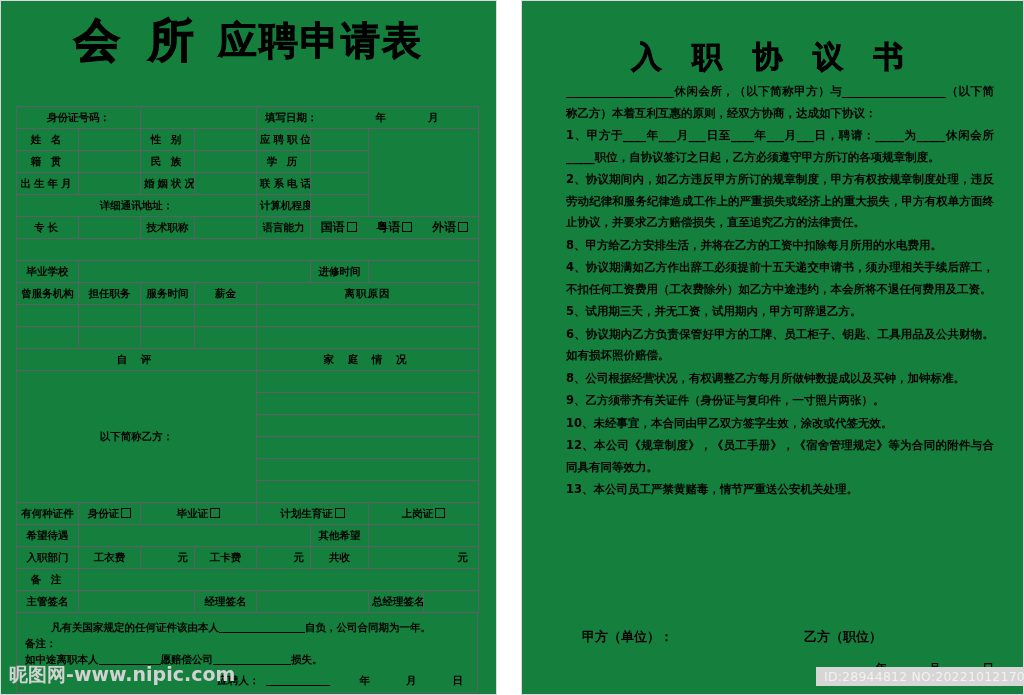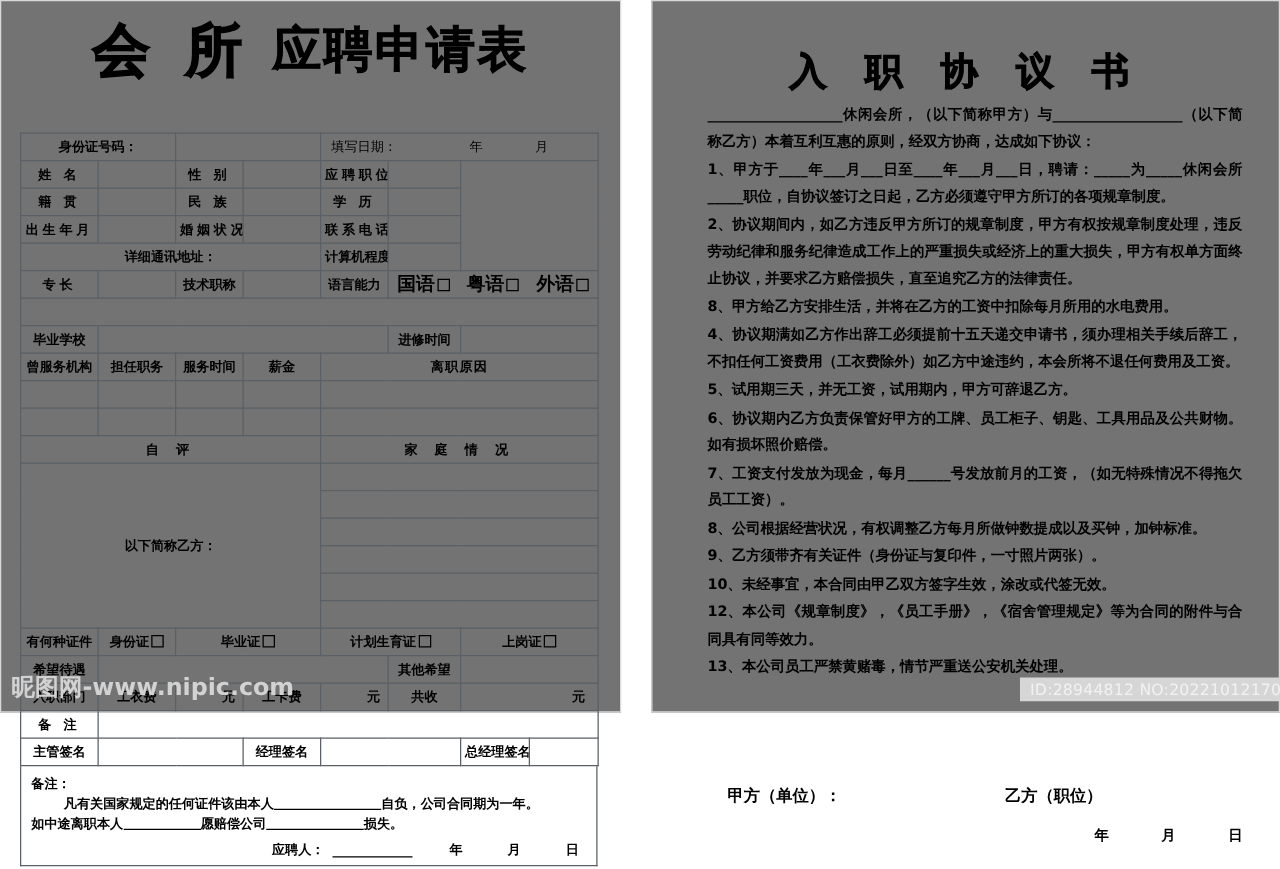--- a/index.html
+++ b/index.html
@@ -3,22 +3,22 @@
 <meta charset="utf-8">
 <style>
   html,body{margin:0;padding:0;}
   body{
     width:1024px;height:695px;
     background:#ffffff;
     font-family:"DejaVu Sans","Liberation Sans",sans-serif;
     overflow:hidden;
   }
   .sheet{
-    position:absolute;top:0;height:570px;
-    background:#737373;
+    position:absolute;top:0;height:695px;
+    background:#15803d;
     box-sizing:border-box;
   }
   #page-left{left:0;width:497px;border:1px solid #d9d9d9;}
   #page-gap{position:absolute;left:497px;top:0;width:24px;height:695px;background:#ffffff;}
   #page-right{left:521px;width:503px;border:1px solid #d9d9d9;padding-left:13px;}
 
   
   .title-row{
     position:absolute;left:0;right:0;top:16px;
     display:flex;align-items:flex-end;justify-content:center;
@@ -54,22 +54,22 @@
     vertical-align:middle;
     white-space:nowrap;
     overflow:hidden;
   }
   td.lbl{letter-spacing:3px;}
   td.lblL{text-align:left;padding-left:6px;letter-spacing:0px;}
   td.blank{}
   td.wide-lbl{letter-spacing:5px;font-size:11px;}
   td.photo{}
   .chk{display:inline-block;width:8px;height:8px;border:1px solid #000;vertical-align:-1px;margin-left:2px;}
-  .lang-cell{display:flex;justify-content:space-around;align-items:center;font-size:15px;font-weight:700;}
-  .dt-cell{display:flex;align-items:center;height:100%;font-size:10.5px;font-weight:400;}
+  .lang-cell{display:flex;justify-content:space-around;align-items:center;font-size:12px;font-weight:700;}
+  .dt-cell{display:flex;align-items:center;height:100%;font-size:10.5px;font-weight:700;}
   .dt-cell .dl{margin-left:8px;}
   .dt-cell .dy{margin-left:58px;}
   .dt-cell .dm{margin-left:42px;}
   td.tall{height:100px;vertical-align:top;text-align:left;padding-top:5px;padding-left:8px;}
   td.notes{height:34px;text-align:left;vertical-align:middle;}
 
   .footnote{
     position:absolute;left:15px;width:462px;
     box-sizing:border-box;
     border:1px solid #5a6066;border-top:none;
@@ -308,24 +308,24 @@
       <td class="blank" colspan="2"></td>
       <td class="lbl" style="letter-spacing:0px">经理签名</td>
       <td class="blank" colspan="2"></td>
       <td class="lbl" style="letter-spacing:0px">总经理签名</td>
       <td class="blank"></td>
     </tr>
   </tbody>
     </table>
 
   <div class="footnote" id="fn" style="top: 612px;">
-    <div class="fn-line">备注：</div>
     <div class="fn-line fn-indent">
       <span>凡有关国家规定的任何证件该由本人</span><span class="ul" style="width:86px"></span><span>自负，公司合同期为一年。</span>
     </div>
+    <div class="fn-line">备注：</div>
     <div class="fn-line">
       <span>如中途离职本人</span><span class="ul" style="width:62px"></span><span>愿赔偿公司</span><span class="ul" style="width:78px"></span><span>损失。</span>
     </div>
     <div class="sign-line">
       <span>应聘人：</span>
         <span class="ul sp1" style="width:64px"></span>
       <span class="sy">年</span>
       <span class="sm">月</span>
       <span class="sd">日</span>
     </div>
@@ -343,21 +343,20 @@
   <div class="r-body">
     <p class="intro">
       <span class="fill" style="width:108px"></span><span>休闲会所，（以下简称甲方）与</span><span class="fill" style="width:104px"></span><span>（以下简称乙方）本着互利互惠的原则，经双方协商，达成如下协议：</span>
     </p>
     <p>1、甲方于____年___月___日至____年___月___日，聘请：_____为_____休闲会所_____职位，自协议签订之日起，乙方必须遵守甲方所订的各项规章制度。</p>
     <p>2、协议期间内，如乙方违反甲方所订的规章制度，甲方有权按规章制度处理，违反劳动纪律和服务纪律造成工作上的严重损失或经济上的重大损失，甲方有权单方面终止协议，并要求乙方赔偿损失，直至追究乙方的法律责任。</p>
     <p>8、甲方给乙方安排生活，并将在乙方的工资中扣除每月所用的水电费用。</p>
     <p>4、协议期满如乙方作出辞工必须提前十五天递交申请书，须办理相关手续后辞工，不扣任何工资费用（工衣费除外）如乙方中途违约，本会所将不退任何费用及工资。</p>
     <p>5、试用期三天，并无工资，试用期内，甲方可辞退乙方。</p>
     <p>6、协议期内乙方负责保管好甲方的工牌、员工柜子、钥匙、工具用品及公共财物。如有损坏照价赔偿。</p>
-    <p>7、工资支付发放为现金，每月______号发放前月的工资，（如无特殊情况不得拖欠员工工资）。</p>
     <p>8、公司根据经营状况，有权调整乙方每月所做钟数提成以及买钟，加钟标准。</p>
     <p>9、乙方须带齐有关证件（身份证与复印件，一寸照片两张）。</p>
     <p>10、未经事宜，本合同由甲乙双方签字生效，涂改或代签无效。</p>
     <p>12、本公司《规章制度》，《员工手册》，《宿舍管理规定》等为合同的附件与合同具有同等效力。</p>
     <p>13、本公司员工严禁黄赌毒，情节严重送公安机关处理。</p>
   </div>
 
   <div class="sig-block">
     <span class="sig-a">甲方（单位）：</span>
     <span class="sig-b">乙方（职位）</span>

